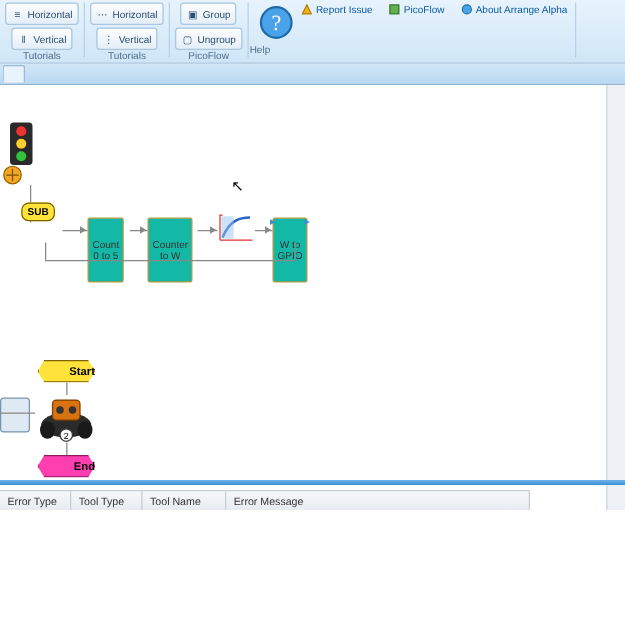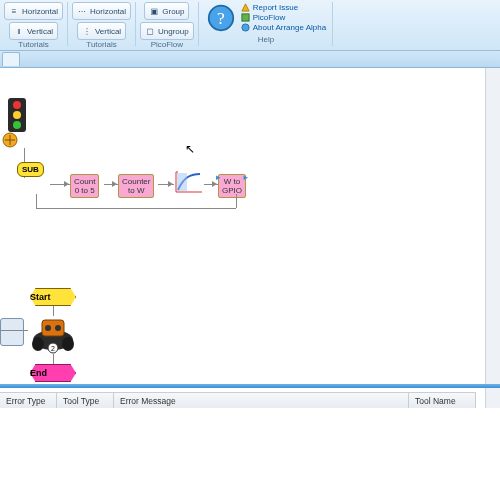--- a/index.html
+++ b/index.html
@@ -2,55 +2,55 @@
 <html><head>
 <meta charset="utf-8">
 <style>
 html,body{margin:0;padding:0;width:500px;height:500px;font-family:Tahoma,Arial,sans-serif;font-size:9px;overflow:hidden;background:#fff}
 .ribbon{height:48px;background:linear-gradient(#e8f3fc,#cfe6f7);border-bottom:1px solid #9bbcd8;display:flex;align-items:flex-start;padding:2px 0 0 0}
 .ribbon-group{display:flex;flex-direction:column;align-items:center;padding:0 4px;border-right:1px solid #b6d1e8;height:44px;position:relative}
 .ribbon-group .row{display:flex;gap:3px}
 .rbtn{display:flex;align-items:center;gap:3px;background:linear-gradient(#fdfefe,#e4eef8);border:1px solid #a9c6de;border-radius:3px;padding:1px 4px;font-size:8px;color:#2b4d6f;cursor:pointer;height:14px}
 .rbtn .picon{width:10px;height:10px;display:flex;align-items:center;justify-content:center}
 .grp-label{font-size:8px;color:#4f6d88;margin-top:auto;padding-bottom:1px}
-.help-col{display:flex;flex-direction:column;gap:1px;padding:1px 2px}
+.help-col{display:flex;gap:13px;padding:1px 2px}
 .hlink{display:flex;align-items:center;gap:3px;font-size:8px;color:#0a59a6;cursor:pointer}
 .hicon{width:9px;height:9px}
 .bigicon{width:28px;height:28px;margin:2px 4px 0 4px}
 .tabstrip{height:16px;background:linear-gradient(#d2e7f8,#b9d9f2);border-bottom:1px solid #8fb4d3}
 .tabstrip .tab{display:inline-block;width:16px;height:13px;margin:1px 0 0 2px;background:#e9f3fb;border:1px solid #97bad6;border-bottom:none;border-radius:2px 2px 0 0}
 .canvas{position:relative;width:500px;height:370px;background:#fff}
 .cursor{position:absolute;left:185px;top:74px;font-size:12px;color:#000}
 .node{position:absolute;font-size:8px;text-align:center}
 .traffic{left:0;top:28px;width:34px;height:52px}
 .traffic svg{width:34px;height:52px}
 .sub{left:17px;top:97px}
 .sub-badge{background:#ffe23a;border:1px solid #7a6300;border-radius:6px;padding:2px 4px;font-weight:bold;font-size:8px;color:#000}
-.boxnode{background:#f9a8d4;border:1px solid #b09840;border-radius:2px;padding:2px 3px;line-height:9px;color:#333}
+.boxnode{background:#14b8a6;border:1px solid #b09840;border-radius:2px;padding:16px 3px;line-height:9px;color:#333}
 .count{left:70px;top:106px}
 .ctow{left:118px;top:106px}
 .delay{left:174px;top:102px}
 .delay svg{width:30px;height:26px}
 .wgpio{left:218px;top:106px}
 .starthex,.endhex{position:absolute;left:30px}
 .starthex{top:220px}
 .endhex{top:296px}
-.hex{width:46px;height:18px;position:relative;display:flex;align-items:center;justify-content:flex-start;font-weight:bold;font-size:9px}
+.hex{width:46px;height:18px;position:relative;display:flex;align-items:center;justify-content:flex-end;font-weight:bold;font-size:9px}
 .hex::before{content:"";position:absolute;inset:0;background:#ffe23a;border:1px solid #7a6300;clip-path:polygon(12% 0,88% 0,100% 50%,88% 100%,12% 100%,0 50%)}
 .hex.pink::before{background:#ff3fb0;border-color:#8e1a63}
 .hex span{position:relative;color:#000}
 .robot{position:absolute;left:28px;top:246px;width:50px;height:40px}
 .lsensor{position:absolute;left:0;top:250px;width:22px;height:26px;background:#dfe9f3;border:1px solid #7a93ad;border-radius:3px}
 .conn{position:absolute;background:#888}
 .conn.h{height:1px}
 .conn.v{width:1px}
 .arrow-r{position:absolute;width:0;height:0;border-top:3px solid transparent;border-bottom:3px solid transparent;border-left:5px solid #888}
 .arrow-d{position:absolute;width:0;height:0;border-left:3px solid transparent;border-right:3px solid transparent;border-top:5px solid #888}
 .sep-blue{position:absolute;left:0;top:384px;width:500px;height:4px;background:linear-gradient(#6eb3e8,#3b8fd3)}
-.err-head{position:absolute;left:0;top:392px;width:476px;height:16px;background:linear-gradient(#f6f8fa,#e6ebf0);border-top:1px solid #c6ced6;border-bottom:1px solid #c6ced6;display:flex;align-items:center;font-size:8.5px;color:#333}
+.err-head{position:absolute;left:0;top:392px;width:424px;height:16px;background:linear-gradient(#f6f8fa,#e6ebf0);border-top:1px solid #c6ced6;border-bottom:1px solid #c6ced6;display:flex;align-items:center;font-size:8.5px;color:#333}
 .err-head div{padding:0 6px;border-right:1px solid #c6ced6;height:100%;display:flex;align-items:center}
 .err-body{position:absolute;left:0;top:408px;width:500px;height:92px;background:#fff}
 .canvas .vscroll{position:absolute;right:0;top:0;width:14px;height:100%;background:#eef2f6;border-left:1px solid #cbd5de}
 .d-arrow{color:#3b8fd3;font-size:9px}
 </style>
 </head>
 <body>
 
 <div class="ribbon">
   <div class="ribbon-group">
@@ -116,21 +116,21 @@
           </svg>
           <span>PicoFlow</span>
         </div>
       <div class="hlink">
           <svg class="hicon" viewBox="0 0 10 10">
             <circle cx="5" cy="5" r="4" fill="#4aa3e8" stroke="#1e6aa8"></circle>
           </svg>
           <span>About Arrange Alpha</span>
         </div>
     </div>
-    <div class="grp-label" style="position:absolute;bottom:1px;left:1px;right:0;text-align:center">Help</div>
+    <div class="grp-label" style="position:absolute;bottom:1px;left:1px;right:0;text-align:left">Help</div>
   </div>
 </div>
 
 <div class="tabstrip">
   <div class="tab"></div>
 </div>
 
 <div class="canvas">
 
   <div class="node traffic">
@@ -219,16 +219,16 @@
     </div>
 
   <div class="cursor">↖</div>
   <div class="vscroll"></div>
 </div>
 
 <div class="sep-blue"></div>
 <div class="err-head">
   <div style="width:44px">Error Type</div>
   <div style="width:44px">Tool Type</div>
+  <div style="width:54px">Tool Name</div>
   <div style="flex:1">Error Message</div>
-  <div style="width:54px">Tool Name</div>
 </div>
 <div class="err-body"></div>
 
 </body></html>

